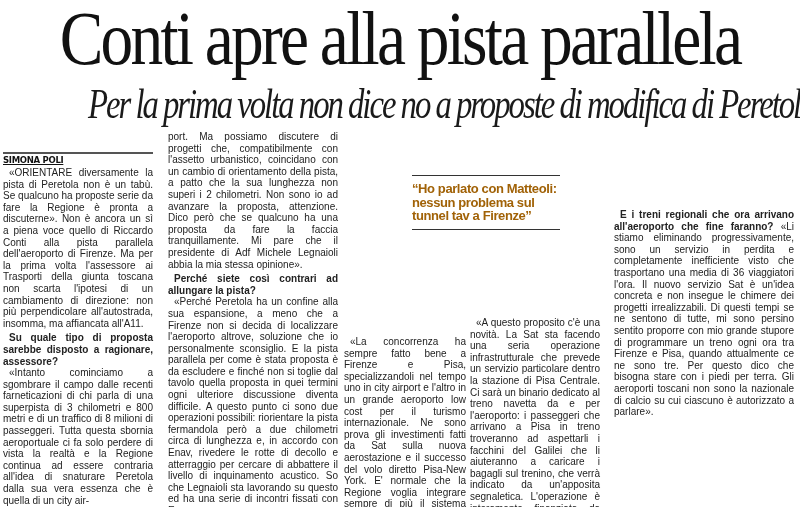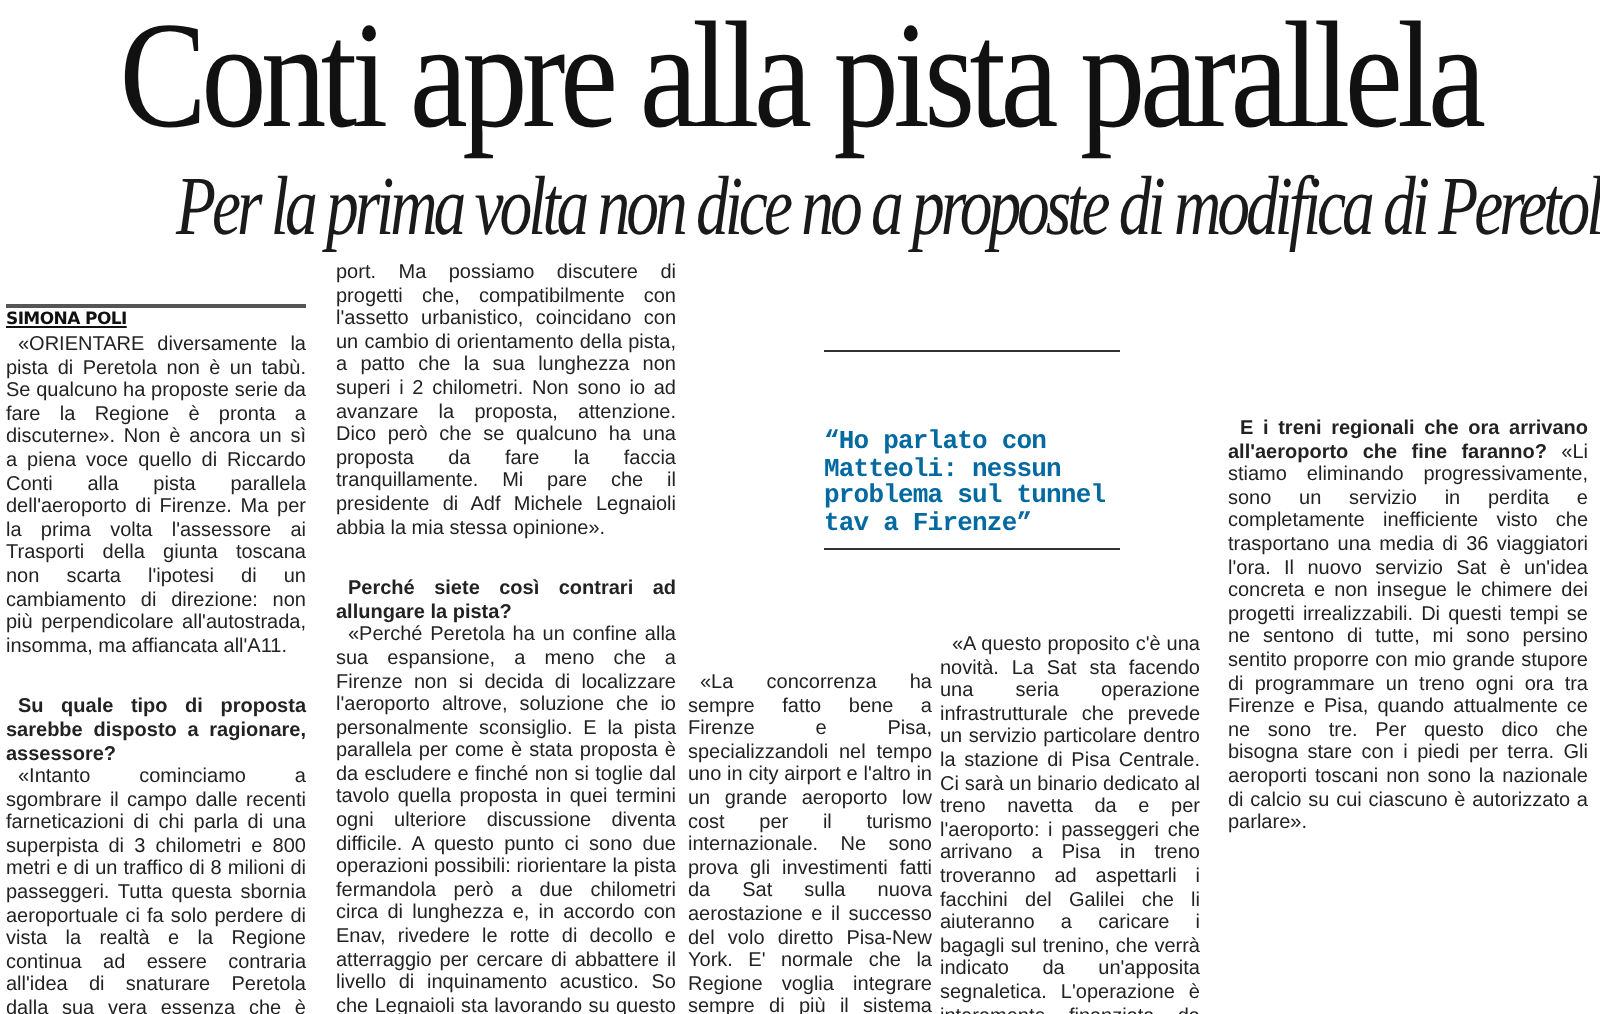--- a/index.html
+++ b/index.html
@@ -24,41 +24,41 @@
     transform: scaleX(0.78); transform-origin: center top;
   }
   .col {
     position: absolute;
     font-family: Liberation Sans, sans-serif;
     font-size: 10px; line-height: 11.6px;
     text-align: justify; hyphens: auto;
     color: #222;
   }
   .col p { margin: 0; text-indent: 6px; }
-  .col p.q { font-weight: bold; margin-top: 19px; text-indent: 6px; }
+  .col p.q { font-weight: bold; margin-top: 3px; text-indent: 6px; }
   .col1 { left: 3px; top: 163px; width: 150px; }
   .col2 { left: 168px; top: 131px; width: 170px; }
   .col3 { left: 344px; top: 336px; width: 122px; }
   .col4 { left: 470px; top: 317px; width: 130px; }
   .col5 { left: 614px; top: 209px; width: 180px; }
   .byline-rule {
     position: absolute; left: 3px; top: 152px; width: 150px; height: 2px; background: #555;
   }
   .byline {
     position: absolute; left: 3px; top: 155px;
     font-family: "DejaVu Sans", sans-serif; font-weight: bold;
     font-size: 8.5px; letter-spacing: -0.3px; color: #111; text-decoration: underline;
   }
   .col1.body { top: 167px; }
   .pullquote-box { position: absolute; left: 412px; top: 175px; width: 148px; }
   .pq-rule { height: 1px; background: #333; width: 148px; }
   .pq-text {
-    font-family: Liberation Mono, monospace; font-weight: bold;
-    font-size: 13px; line-height: 13.5px; color: #0369a1;
-    padding: 6px 0 6px 0; letter-spacing: -0.4px; margin-top: 32px;
+    font-family: Liberation Sans, sans-serif; font-weight: bold;
+    font-size: 13px; line-height: 13.5px; color: #a16207;
+    padding: 6px 0 6px 0; letter-spacing: -0.4px;
   }
 </style>
 </head>
 <body>
 
 <div class="headline">Conti apre alla pista parallela</div>
 <div class="subhead">Per la prima volta non dice no a proposte di modifica di Peretola</div>
 
 <div class="byline-rule"></div>
 <div class="byline">SIMONA POLI</div>

